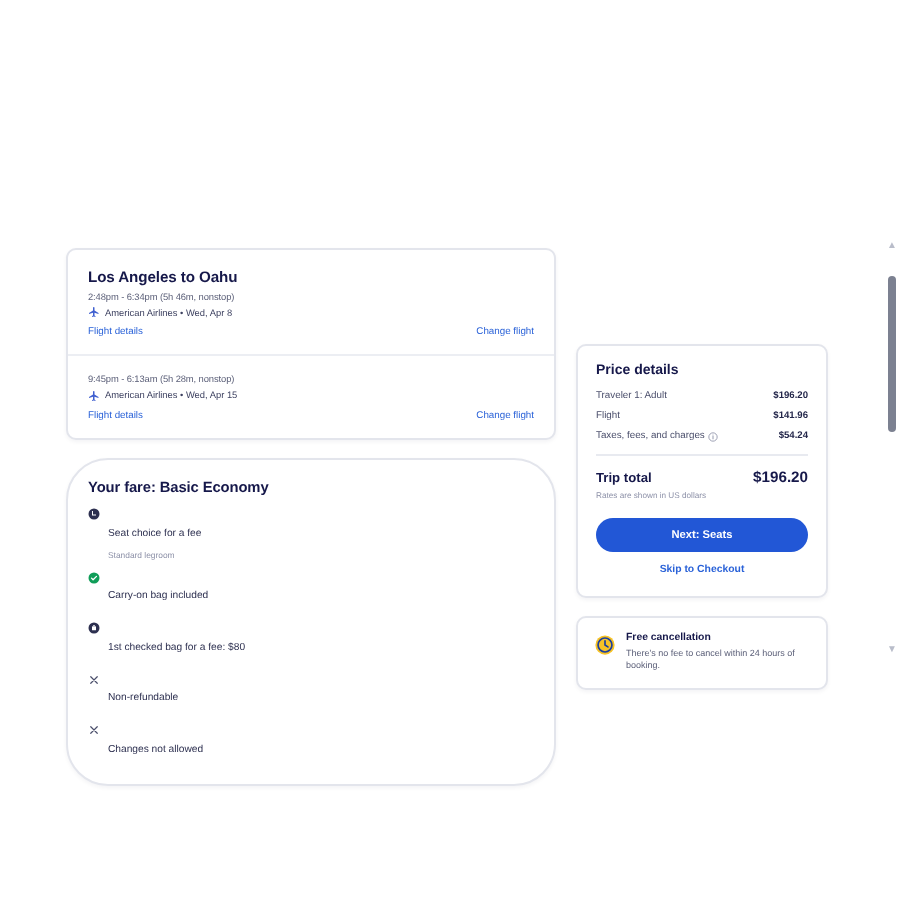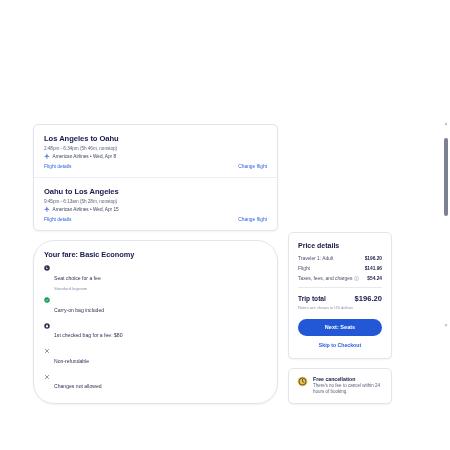--- a/index.html
+++ b/index.html
@@ -19,23 +19,23 @@
   }
 
   .page-title {
     font-size: 11.5px;
     font-weight: bold;
     color: #16184a;
     letter-spacing: -0.1px;
     margin-bottom: 11px;
   }
 
-  .cols { display: flex; gap: 10px; align-items: flex-end; }
+  .cols { display: flex; gap: 10px; align-items: center; }
   .col-left { width: 245px; }
-  .col-right { width: 104px; }
+  .col-right { width: 126px; }
 
   .card {
     background: #fff;
     border: 1px solid #e3e5ec;
     border-radius: 5px;
     box-shadow: 0 1px 2px rgba(20,25,60,0.05);
   }
 
   
   .flights { padding: 0; margin-bottom: 9px; }
@@ -164,21 +164,20 @@
                     <path d="M21 16v-2l-8-5V3.5a1.5 1.5 0 0 0-3 0V9l-8 5v2l8-2.5V19l-2 1.5V22l3.5-1 3.5 1v-1.5L13 19v-5.5z"></path>
                   </svg>
               </span>
               <span>American Airlines • Wed, Apr 8</span>
             </div>
             <div class="link">Flight details</div>
             <div class="change-flight">Change flight</div>
           </div>
 
           <div class="flight-row">
-            <div class="flight-title">Oahu to Los Angeles</div>
             <div class="flight-times">9:45pm - 6:13am (5h 28m, nonstop)</div>
             <div class="flight-carrier">
               <span class="plane-icon">
                 <svg viewBox="0 0 24 24" fill="currentColor">
                     <path d="M21 16v-2l-8-5V3.5a1.5 1.5 0 0 0-3 0V9l-8 5v2l8-2.5V19l-2 1.5V22l3.5-1 3.5 1v-1.5L13 19v-5.5z"></path>
                   </svg>
               </span>
               <span>American Airlines • Wed, Apr 15</span>
             </div>
             <div class="link">Flight details</div>

